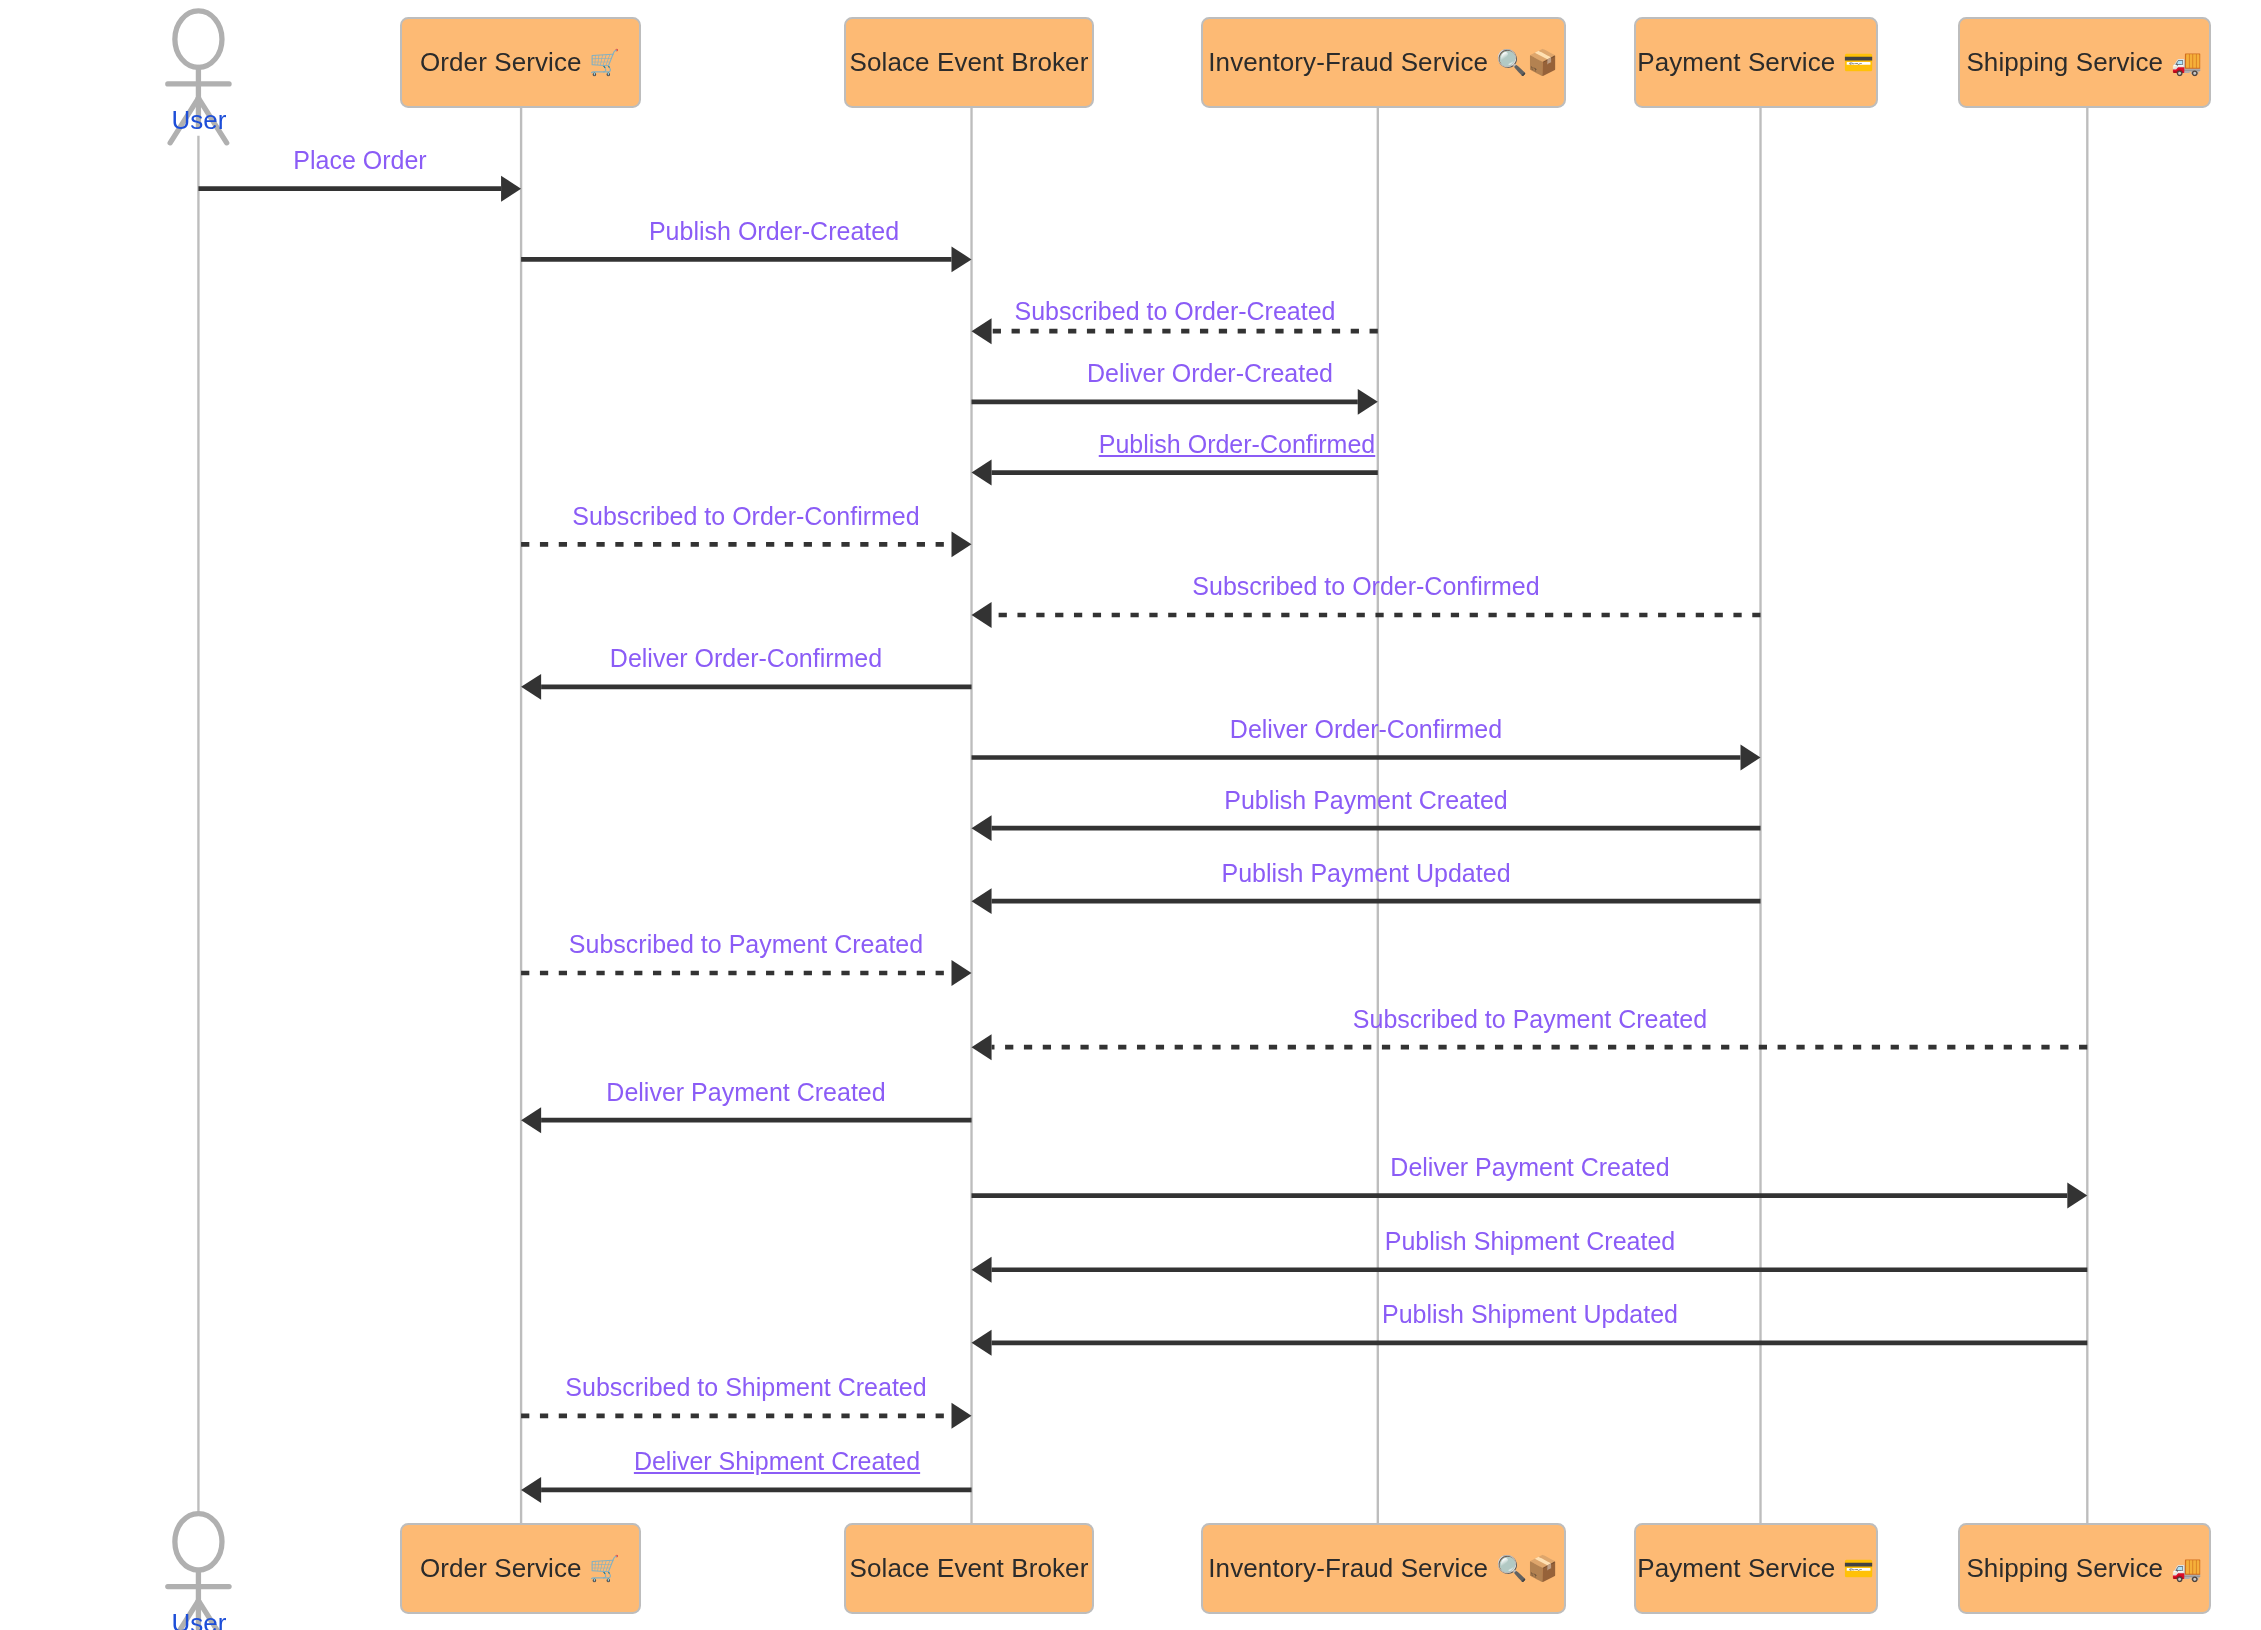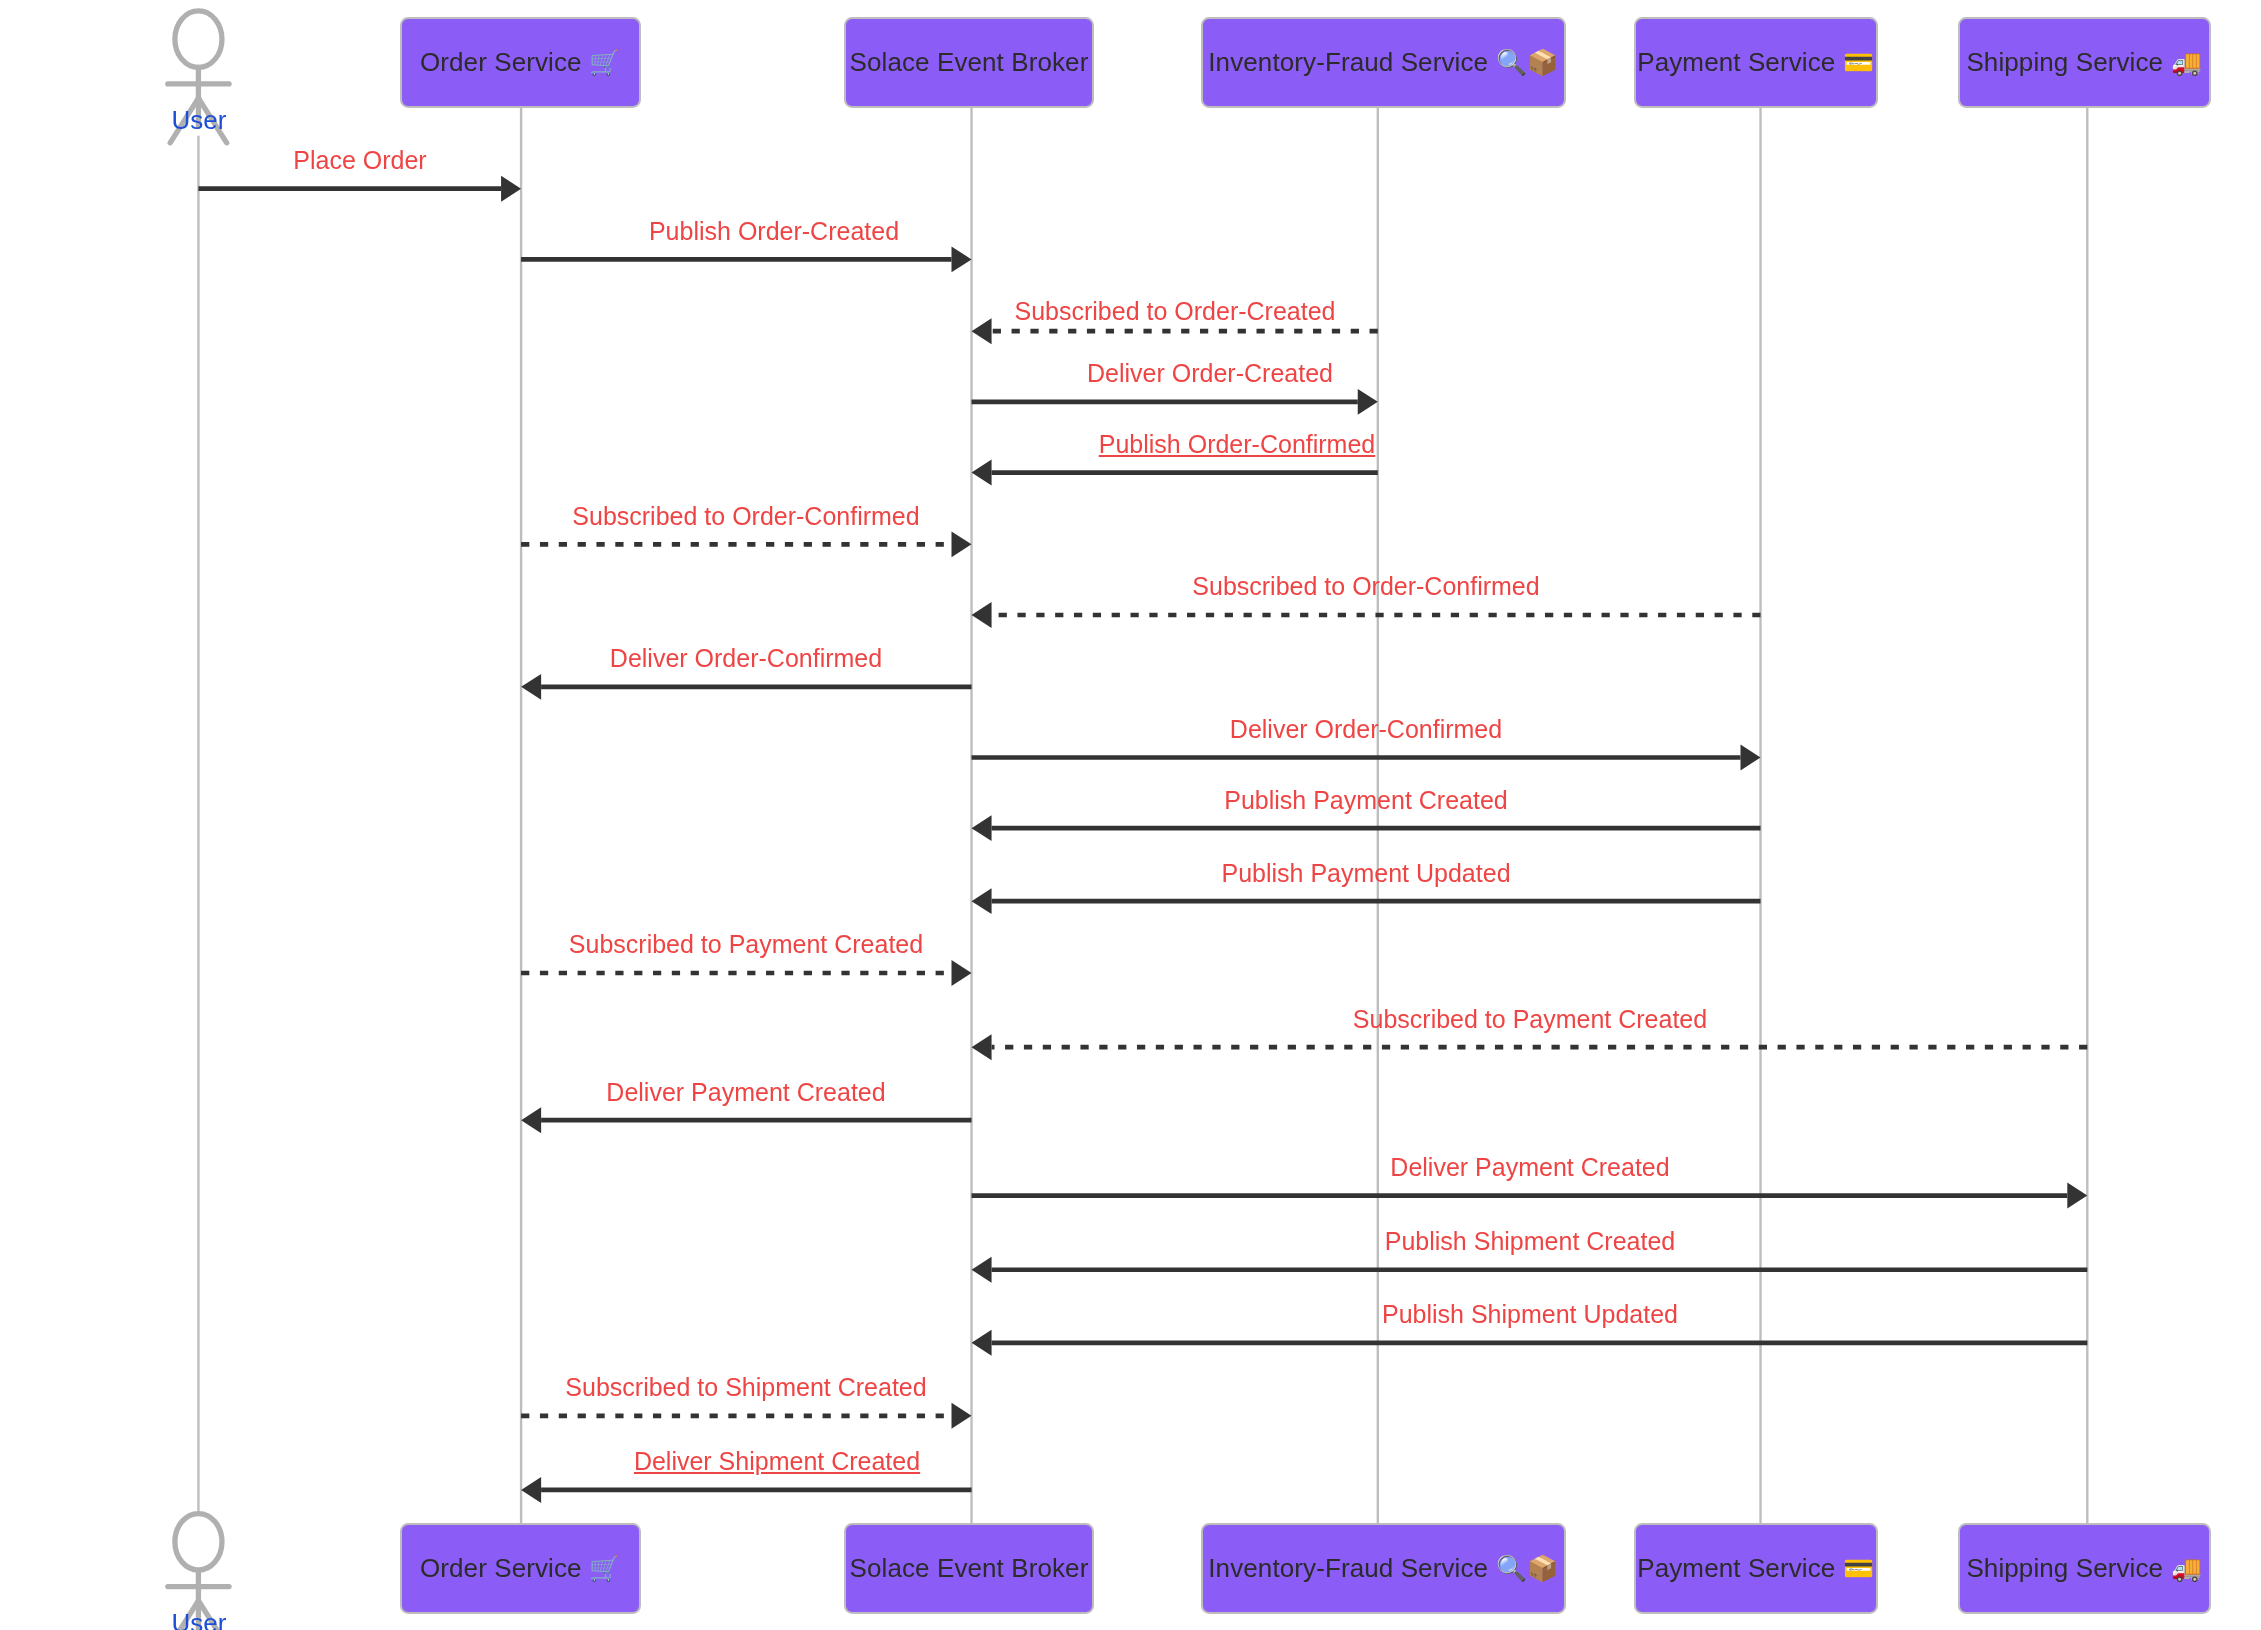--- a/index.html
+++ b/index.html
@@ -35,21 +35,21 @@
     stroke: #b0b0b0;
     stroke-width: 9;
     fill: none;
     stroke-linecap: round;
   }
   .part-box {
     position: absolute;
     box-sizing: border-box;
     border: 2.4px solid #bdbdbd;
     border-radius: 8.2px;
-    background: #8b5cf6;
+    background: #fdba74;
     display: flex;
     align-items: center;
     justify-content: center;
     color: #2b2b2b;
     font-size: 26px;
     white-space: nowrap;
     letter-spacing: 0.1px;
   }
   .part-label-text { display: inline-block; }
   .part-emoji {
@@ -60,21 +60,21 @@
   }
   .actor-name {
     position: absolute;
     color: #1d4ed8;
     font-size: 26px;
     text-align: center;
     white-space: nowrap;
   }
   .msg-label {
     position: absolute;
-    color: #ef4444;
+    color: #8b5cf6;
     font-size: 25px;
     white-space: nowrap;
     text-align: right;
     transform: translateX(-50%);
   }
   .msg-line-solid {
     stroke: #333333;
     stroke-width: 8;
     fill: none;
   }

